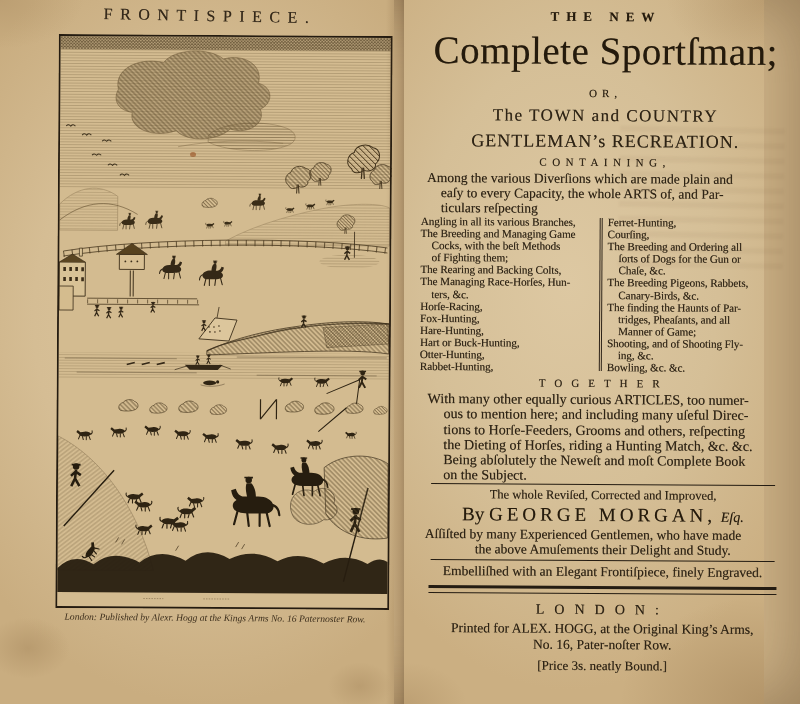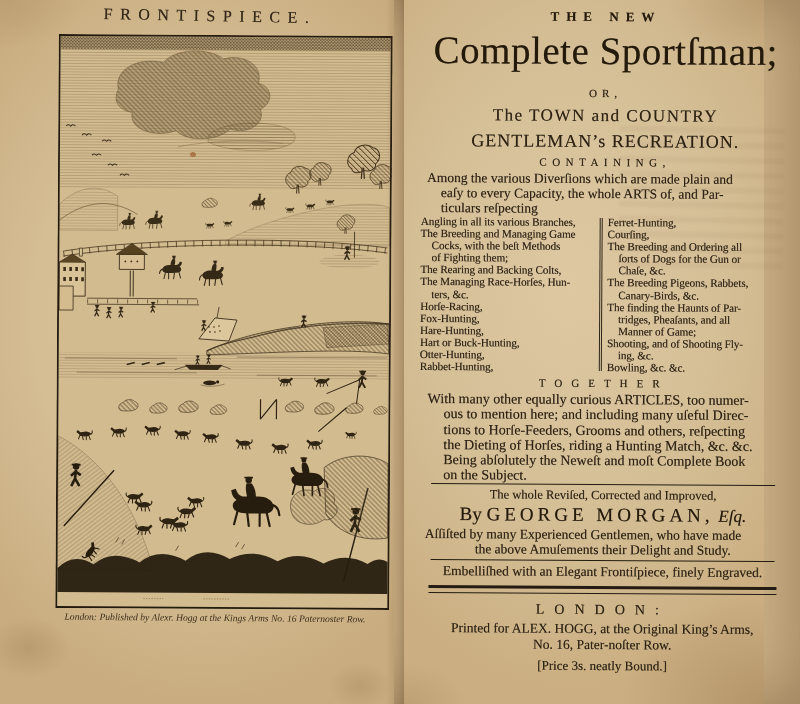--- a/index.html
+++ b/index.html
@@ -51,21 +51,21 @@
   .colR{flex:1;font-size:11.2px;line-height:12.1px;letter-spacing:-.1px;}
   .cols .ln.cont{padding-left:11px;}
   .together{margin-top:4px;font-size:11px;letter-spacing:9px;}
   .bigpara{margin-top:3px;font-size:14px;line-height:15.2px;text-align:left;padding:0 14px;}
   .bigpara .ln.cont{padding-left:16px;}
   .rule{height:0;border-top:1.6px solid #241c12;margin:1px 18px 0 18px;}
   .rule2{margin-top:3px;border-top-width:1.2px;}
   .revised{margin-top:3px;font-size:12.5px;}
   .byline{margin-top:1px;font-size:19px;color:#241a0c;}
   .byname{letter-spacing:4px;}
-  .esq{font-style:italic;font-size:17px;letter-spacing:0;}
+  .esq{font-style:italic;font-size:14px;letter-spacing:0;}
   .assisted{margin-top:2px;font-size:13.5px;line-height:14.5px;text-align:left;padding:0 12px;}
   .assisted .ln.center{text-align:center;}
   .embellished{margin-top:3px;font-size:13.5px;}
   .ruledbl{height:4px;border-top:3px solid #241c12;border-bottom:1.2px solid #241c12;
     margin:6px 16px 0 16px;}
   .london{margin-top:8px;font-size:14px;letter-spacing:10px;}
   .imprint1{margin-top:3px;font-size:13.5px;}
   .imprint2{font-size:13.5px;}
   .price{margin-top:5px;font-size:13px;}
   .ghost{position:absolute;left:215px;top:118px;width:165px;height:150px;opacity:.55;

